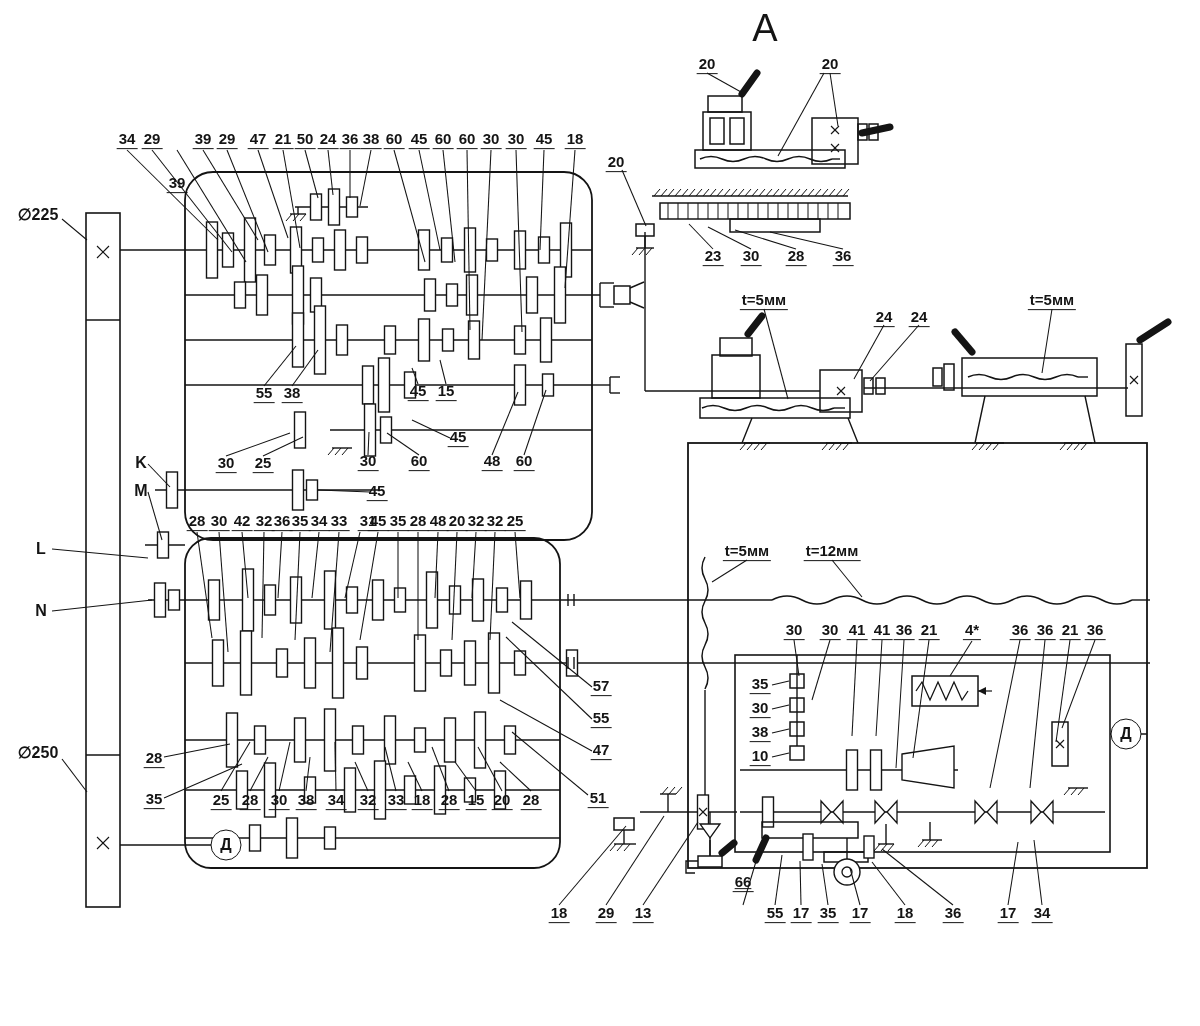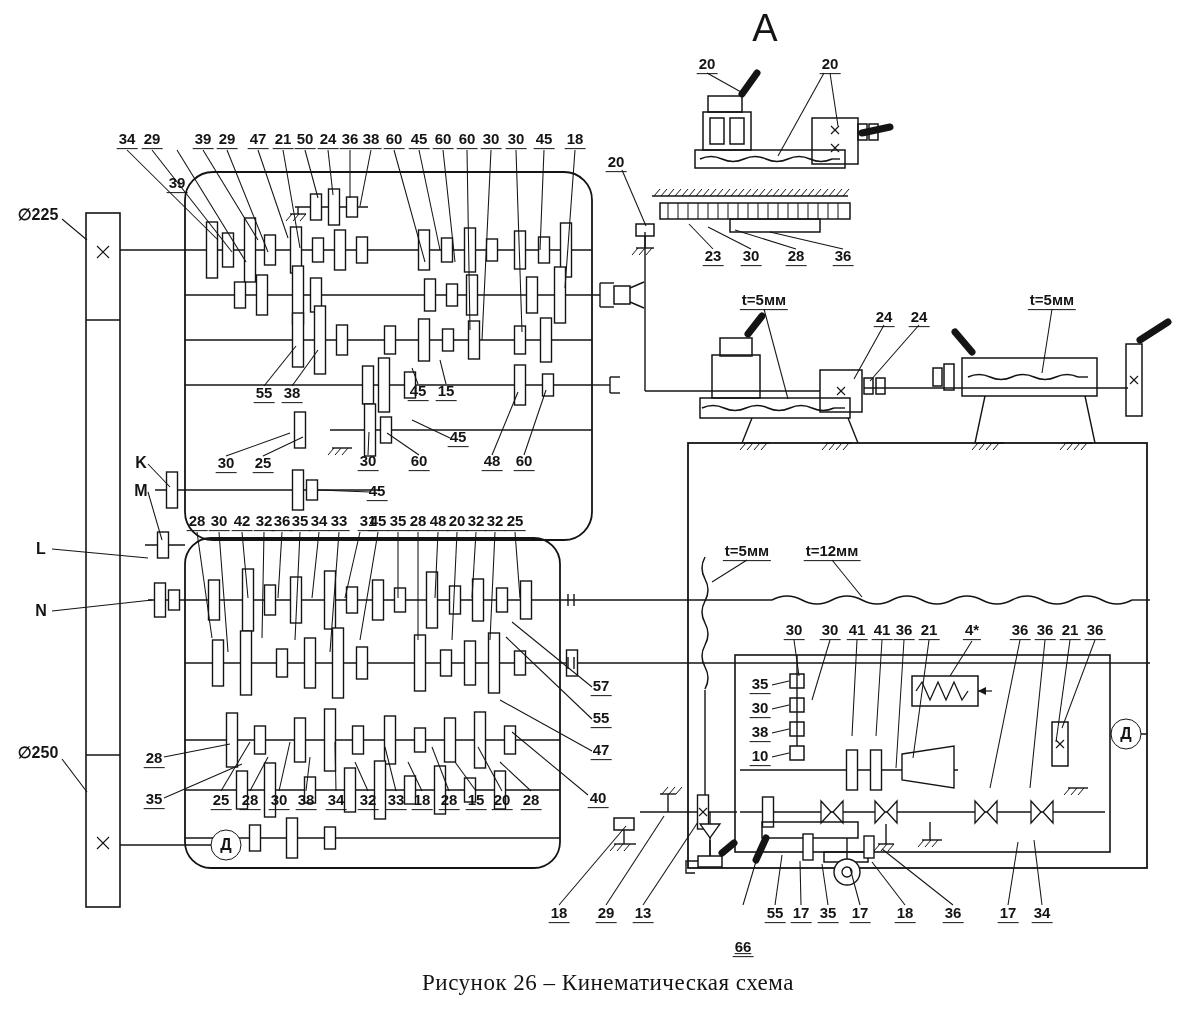--- a/index.html
+++ b/index.html
@@ -523,21 +523,21 @@
       <span class="lbl num" style="left: 398px; top: 522px;">35</span>
       <span class="lbl num" style="left: 418px; top: 522px;">28</span>
       <span class="lbl num" style="left: 438px; top: 522px;">48</span>
       <span class="lbl num" style="left: 457px; top: 522px;">20</span>
       <span class="lbl num" style="left: 476px; top: 522px;">32</span>
       <span class="lbl num" style="left: 495px; top: 522px;">32</span>
       <span class="lbl num" style="left: 515px; top: 522px;">25</span>
       <span class="lbl num" style="left: 601px; top: 687px;">57</span>
       <span class="lbl num" style="left: 601px; top: 719px;">55</span>
       <span class="lbl num" style="left: 601px; top: 751px;">47</span>
-      <span class="lbl num" style="left: 598px; top: 799px;">40</span>
+      <span class="lbl num" style="left: 598px; top: 799px;">51</span>
       <span class="lbl num" style="left: 154px; top: 759px;">28</span>
       <span class="lbl num" style="left: 154px; top: 800px;">35</span>
       <span class="lbl num" style="left: 221px; top: 801px;">25</span>
       <span class="lbl num" style="left: 250px; top: 801px;">28</span>
       <span class="lbl num" style="left: 279px; top: 801px;">30</span>
       <span class="lbl num" style="left: 306px; top: 801px;">38</span>
       <span class="lbl num" style="left: 336px; top: 801px;">34</span>
       <span class="lbl num" style="left: 368px; top: 801px;">32</span>
       <span class="lbl num" style="left: 396px; top: 801px;">33</span>
       <span class="lbl num" style="left: 422px; top: 801px;">18</span>
@@ -562,33 +562,32 @@
       <span class="lbl num" style="left: 1045px; top: 631px;">36</span>
       <span class="lbl num" style="left: 1070px; top: 631px;">21</span>
       <span class="lbl num" style="left: 1095px; top: 631px;">36</span>
       <span class="lbl num" style="left: 760px; top: 685px;">35</span>
       <span class="lbl num" style="left: 760px; top: 709px;">30</span>
       <span class="lbl num" style="left: 760px; top: 733px;">38</span>
       <span class="lbl num" style="left: 760px; top: 757px;">10</span>
       <span class="lbl num" style="left: 559px; top: 914px;">18</span>
       <span class="lbl num" style="left: 606px; top: 914px;">29</span>
       <span class="lbl num" style="left: 643px; top: 914px;">13</span>
-      <span class="lbl num" style="left: 743px; top: 948px; text-decoration: underline;">66</span>
+      <span class="lbl num" style="left: 743px; top: 883px; text-decoration: underline;">66</span>
       <span class="lbl num" style="left: 775px; top: 914px;">55</span>
       <span class="lbl num" style="left: 801px; top: 914px;">17</span>
       <span class="lbl num" style="left: 828px; top: 914px;">35</span>
       <span class="lbl num" style="left: 860px; top: 914px;">17</span>
       <span class="lbl num" style="left: 905px; top: 914px;">18</span>
       <span class="lbl num" style="left: 953px; top: 914px;">36</span>
       <span class="lbl num" style="left: 1008px; top: 914px;">17</span>
       <span class="lbl num" style="left: 1042px; top: 914px;">34</span>
       <span class="lbl plain" style="left: 141px; top: 463px;">K</span>
       <span class="lbl plain" style="left: 141px; top: 491px;">M</span>
       <span class="lbl plain" style="left: 41px; top: 549px;">L</span>
       <span class="lbl plain" style="left: 41px; top: 611px;">N</span>
       <span class="lbl plain" style="left: 38px; top: 215px;">∅225</span>
       <span class="lbl plain" style="left: 38px; top: 753px;">∅250</span>
       <span class="lbl circ" style="left: 226px; top: 845px;">Д</span>
       <span class="lbl circ" style="left: 1126px; top: 734px;">Д</span>
     </div>
   <div class="view-label">А</div>
-  <div class="caption">Рисунок 26 – Кинематическая схема</div>
 </div>
 
 </body></html>

